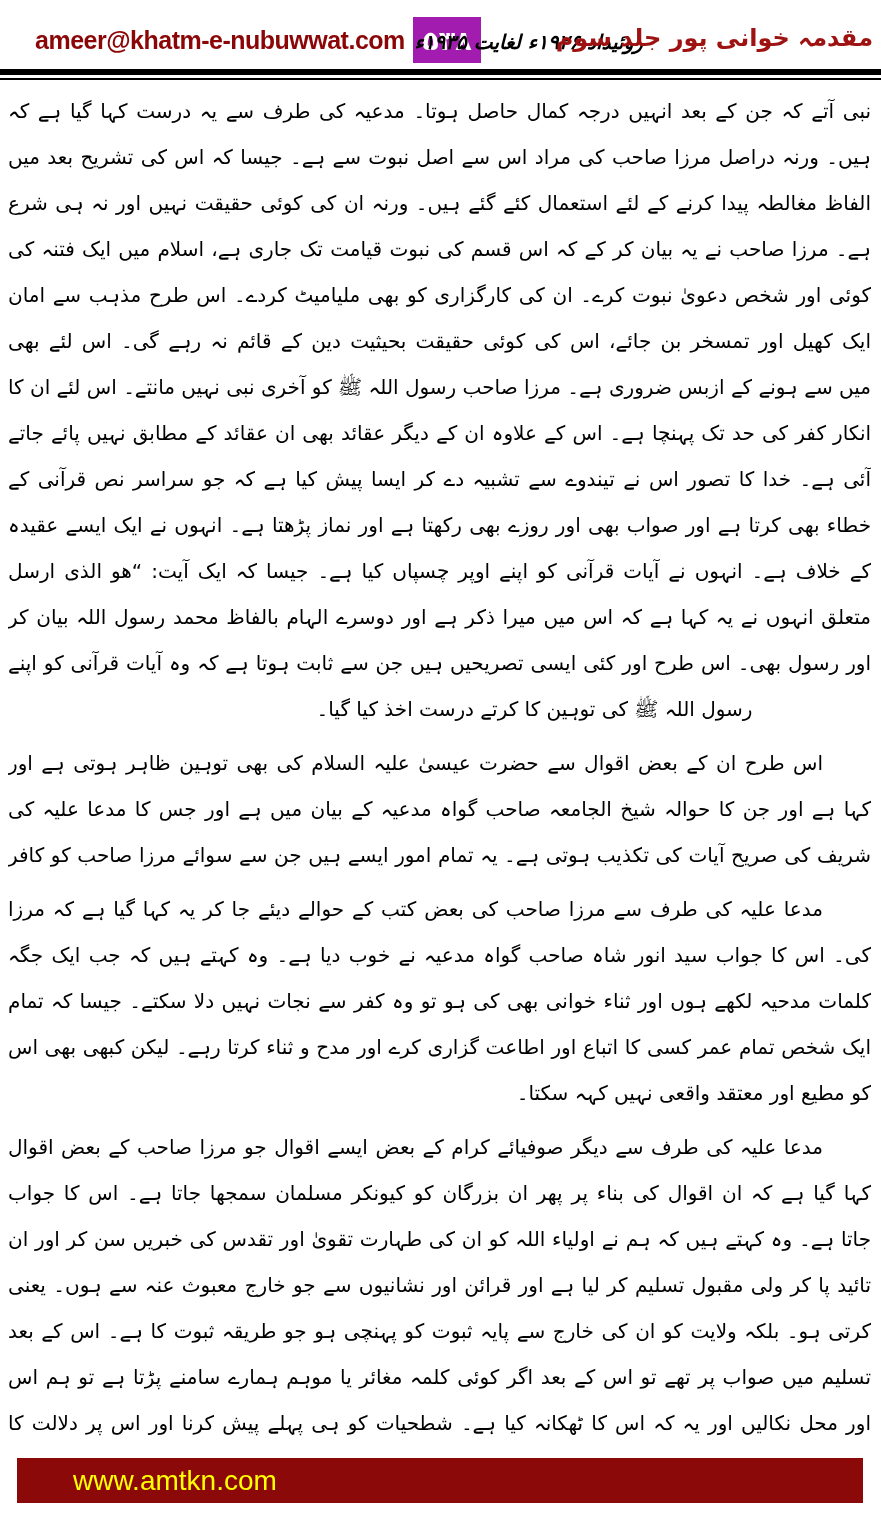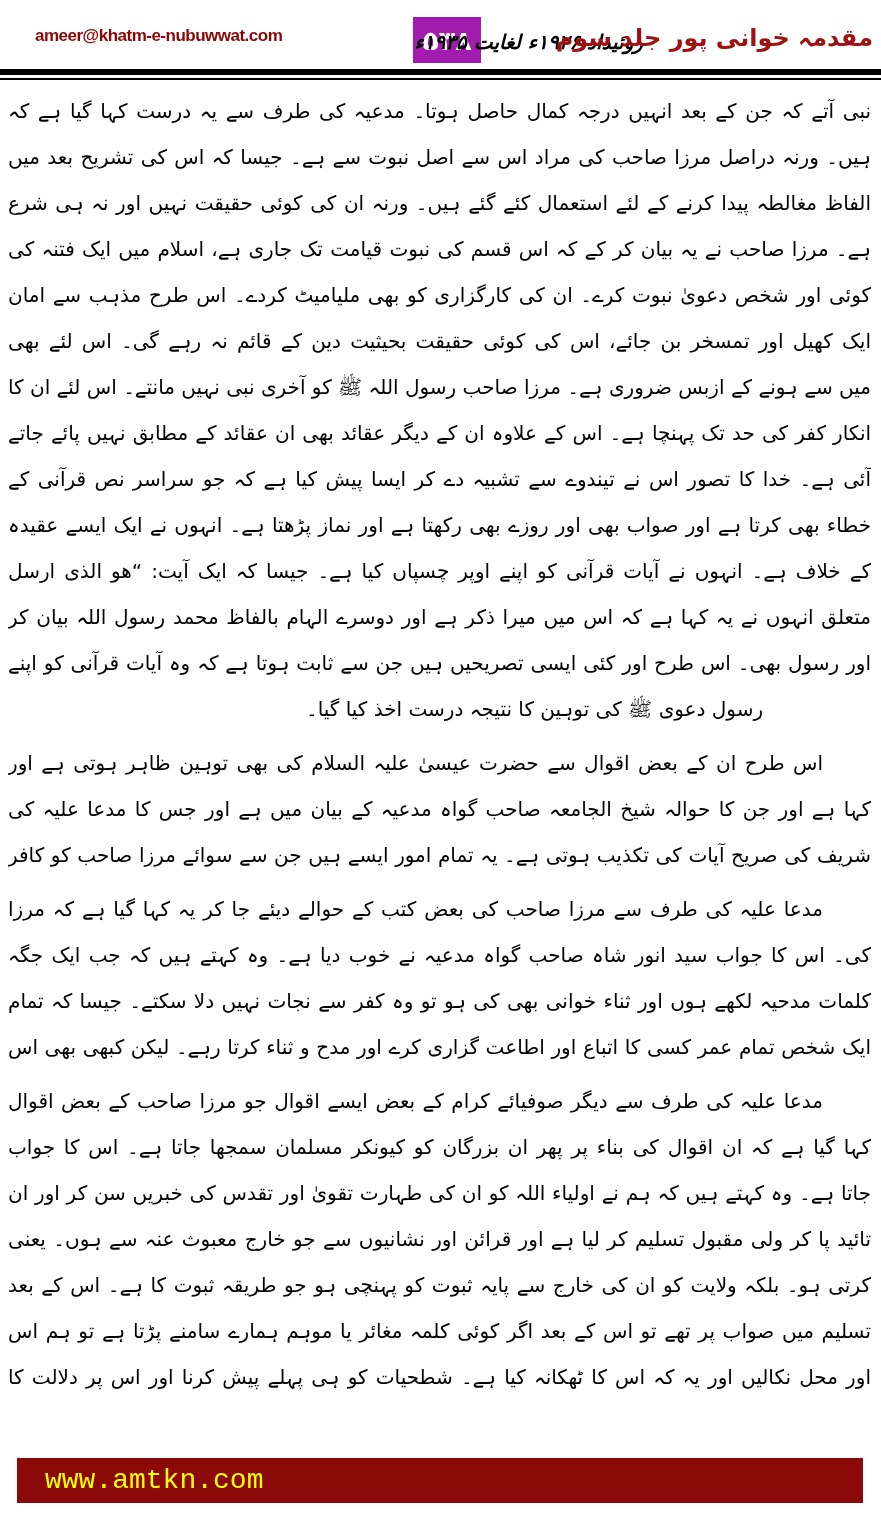--- a/index.html
+++ b/index.html
@@ -4,21 +4,21 @@
 <style>
   html,body{margin:0;padding:0;background:#ffffff;}
   .page{
     position:relative;width:881px;height:1531px;background:#ffffff;
     overflow:hidden;font-family:"DejaVu Sans",sans-serif;
   }
   
   .email{
     position:absolute;left:35px;top:26px;
     font-family:"Liberation Sans",sans-serif;font-weight:bold;
-    font-size:17px;letter-spacing:-0.5px;color:#8b0606;
+    font-size:25px;letter-spacing:-0.5px;color:#8b0606;
     text-decoration:none;
   }
   .page-num-box{
     position:absolute;left:413px;top:17px;width:68px;height:46px;
     background:#a21caf;display:flex;align-items:center;justify-content:center;
   }
   .page-num{
     color:#ffffff;font-size:27px;font-weight:bold;
     font-family:"DejaVu Sans",sans-serif;
   }
@@ -48,22 +48,22 @@
   .line.last{text-align-last:right;}
   .para.indent .line:first-child{padding-right:48px;}
   .para.last-center .line.last{text-align-last:center;padding-left:190px;}
   
   .footer-bar{
     position:absolute;left:17px;top:1458px;width:846px;height:45px;
     background:#8c0909;display:flex;align-items:center;
     justify-content:space-between;padding:0 28px;box-sizing:border-box;
   }
   .footer-link{
-    font-family:Liberation Mono, monospace;font-size:28px;
-    color:#ffff00;white-space:nowrap;text-decoration:none;
+    font-family:Liberation Sans, sans-serif;font-size:28px;
+    color:#ffff00;white-space:nowrap;text-decoration:none;margin-left:28px;
   }
 </style>
 </head>
 <body>
 
 <div class="page">
 
   <div>
     <a class="email" href="#">ameer@khatm-e-nubuwwat.com</a>
     <div class="page-num-box">
@@ -86,32 +86,33 @@
         <div class="line">ہے۔ مرزا صاحب نے یہ بیان کر کے کہ اس قسم کی نبوت قیامت تک جاری ہے، اسلام میں ایک فتنہ کی بنا ڈالی ہے اور ناممکن نہیں کہ ان کے بعد</div>
         <div class="line">کوئی اور شخص دعویٰ نبوت کرے۔ ان کی کارگزاری کو بھی ملیامیٹ کردے۔ اس طرح مذہب سے امان اٹھ جائے گی اور سوائے اس کے وہ</div>
         <div class="line">ایک کھیل اور تمسخر بن جائے، اس کی کوئی حقیقت بحیثیت دین کے قائم نہ رہے گی۔ اس لئے بھی رسول اللہ ﷺ کا آخری نبی ماننا علاوہ عقائد صحیح</div>
         <div class="line">میں سے ہونے کے ازبس ضروری ہے۔ مرزا صاحب رسول اللہ ﷺ کو آخری نبی نہیں مانتے۔ اس لئے ان کا اسلام کے اس بنیادی مسئلہ سے</div>
         <div class="line">انکار کفر کی حد تک پہنچا ہے۔ اس کے علاوہ ان کے دیگر عقائد بھی ان عقائد کے مطابق نہیں پائے جاتے جس کی آج تک امت مرحومہ پابند چلی</div>
         <div class="line">آئی ہے۔ خدا کا تصور اس نے تیندوے سے تشبیہ دے کر ایسا پیش کیا ہے کہ جو سراسر نص قرآنی کے خلاف ہے اور اس طرح یہ بیان کر کے کہ خدا</div>
         <div class="line">خطاء بھی کرتا ہے اور صواب بھی اور روزے بھی رکھتا ہے اور نماز پڑھتا ہے۔ انہوں نے ایک ایسے عقیدہ کا اظہار کیا ہے کہ جو سراسر نصوص قرآنی</div>
         <div class="line">کے خلاف ہے۔ انہوں نے آیات قرآنی کو اپنے اوپر چسپاں کیا ہے۔ جیسا کہ ایک آیت: “ھو الذی ارسل رسولہ ۔۔۔۔۔۔ الخ!” کے</div>
         <div class="line">متعلق انہوں نے یہ کہا ہے کہ اس میں میرا ذکر ہے اور دوسرے الہام بالفاظ محمد رسول اللہ بیان کر کے یہ کہا ہے اس میں میرا نام محمد رکھا گیا ہے</div>
         <div class="line">اور رسول بھی۔ اس طرح اور کئی ایسی تصریحیں ہیں جن سے ثابت ہوتا ہے کہ وہ آیات قرآنی کو اپنے اوپر چسپاں کرتے تھے۔ اس سے بھی</div>
-        <div class="line last">رسول دعوی ﷺ کی توہین کا نتیجہ درست اخذ کیا گیا۔</div>
+        <div class="line last">رسول اللہ ﷺ کی توہین کا کرتے درست اخذ کیا گیا۔</div>
       </div>
       <div class="para indent">
         <div class="line">اس طرح ان کے بعض اقوال سے حضرت عیسیٰ علیہ السلام کی بھی توہین ظاہر ہوتی ہے اور حضرت مریم کی شان میں مرزا صاحب نے جو کچھ</div>
         <div class="line">کہا ہے اور جن کا حوالہ شیخ الجامعہ صاحب گواہ مدعیہ کے بیان میں ہے اور جس کا مدعا علیہ کی طرف سے کوئی جواب نہیں دیا گیا۔ اس سے قرآن</div>
         <div class="line last">شریف کی صریح آیات کی تکذیب ہوتی ہے۔ یہ تمام امور ایسے ہیں جن سے سوائے مرزا صاحب کو کافر قرار دینے اور کوئی نتیجہ اخذ نہیں ہوتا۔</div>
       </div>
       <div class="para indent">
         <div class="line">مدعا علیہ کی طرف سے مرزا صاحب کی بعض کتب کے حوالے دیئے جا کر یہ کہا گیا ہے کہ مرزا صاحب نے کسی نبی کی توہین نہیں</div>
         <div class="line">کی۔ اس کا جواب سید انور شاہ صاحب گواہ مدعیہ نے خوب دیا ہے۔ وہ کہتے ہیں کہ جب ایک جگہ کلمات توہین ثابت ہوگئے تو اگر ہزار جگہ</div>
         <div class="line">کلمات مدحیہ لکھے ہوں اور ثناء خوانی بھی کی ہو تو وہ کفر سے نجات نہیں دلا سکتے۔ جیسا کہ تمام دنیا اور دین کے قواعد مسلمہ اس پر شاہد ہیں کہ اگر</div>
         <div class="line">ایک شخص تمام عمر کسی کا اتباع اور اطاعت گزاری کرے اور مدح و ثناء کرتا رہے۔ لیکن کبھی بھی اس کی سخت توہین بھی کردے تو کوئی انسان اس</div>
+        <div class="line last">کو مطیع اور معتقد واقعی نہیں کہہ سکتا۔</div>
       </div>
       <div class="para indent">
         <div class="line">مدعا علیہ کی طرف سے دیگر صوفیائے کرام کے بعض ایسے اقوال جو مرزا صاحب کے بعض اقوال کے مشابہ ہیں، بیان کئے جا کر یہ</div>
         <div class="line">کہا گیا ہے کہ ان اقوال کی بناء پر پھر ان بزرگان کو کیونکر مسلمان سمجھا جاتا ہے۔ اس کا جواب بالفاظ سید انور شاہ صاحب گواہ مدعیہ درج کیا</div>
         <div class="line">جاتا ہے۔ وہ کہتے ہیں کہ ہم نے اولیاء اللہ کو ان کی طہارت تقویٰ اور تقدس کی خبریں سن کر اور ان کے شواہد افعال و اعمال اور اخلاق سے</div>
         <div class="line">تائید پا کر ولی مقبول تسلیم کر لیا ہے اور قرائن اور نشانیوں سے جو خارج معبوث عنہ سے ہوں۔ یعنی انہی شطحیات سے ان کی ولایت ثابت نہ</div>
         <div class="line">کرتی ہو۔ بلکہ ولایت کو ان کی خارج سے پایہ ثبوت کو پہنچی ہو جو طریقہ ثبوت کا ہے۔ اس کے بعد کہ ہم نے کسی کی ولایت تسلیم کی اور ہم اس</div>
         <div class="line">تسلیم میں صواب پر تھے تو اس کے بعد اگر کوئی کلمہ مغائر یا موہم ہمارے سامنے پڑتا ہے تو ہم اس کی کوشش کرتے ہیں کہ اس کی توجیہہ کریں</div>
         <div class="line last">اور محل نکالیں اور یہ کہ اس کا ٹھکانہ کیا ہے۔ شطحیات کو ہی پہلے پیش کرنا اور اس پر دلالت کا جھمکٹ جمانا نافہم اور جاہل کا کام ہے۔ کسی شخص کی</div>
       </div>

